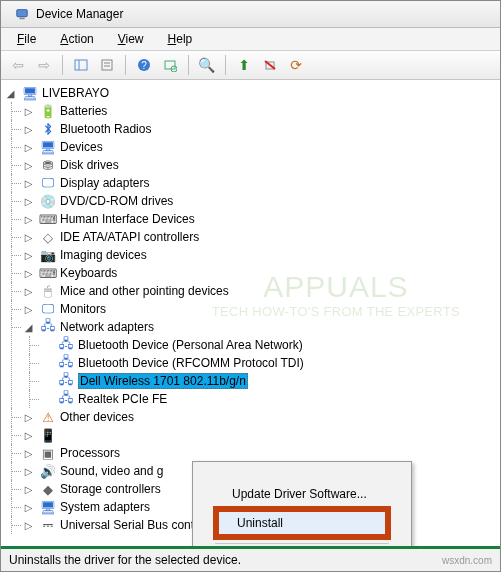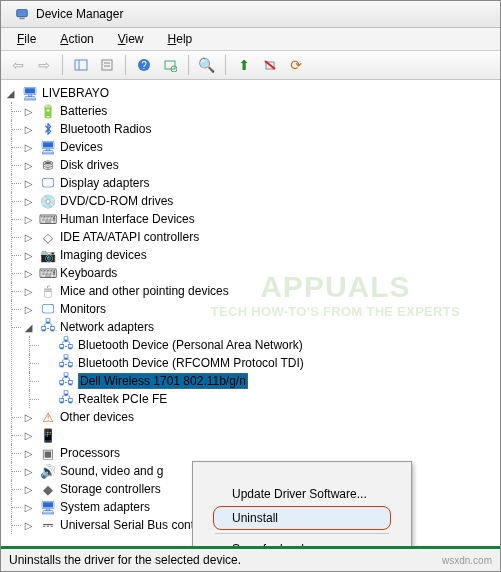--- a/index.html
+++ b/index.html
@@ -82,52 +82,52 @@
     width:11px; height:11px;
     margin-right:2px;
     display:inline-flex; align-items:center; justify-content:center;
     color:#555; font-size:10px;
   }
   .toggle.blank { visibility:hidden; }
   .node-icon { width:16px; height:16px; display:inline-flex; align-items:center; justify-content:center; font-size:13px; }
   .node-label { }
   .selected .node-label {
     border: 1px dotted #666;
-    background:#0369a1;
+    background:#0ea5e9;
     padding:0 1px;
   }
   .watermark {
     position:absolute;
     right: 40px; top: 190px;
     text-align:center;
     pointer-events:none;
     opacity:0.18;
     color:#5a9a3a;
-    font-weight:bold;
+    font-weight:normal;
   }
   .watermark .big { font-size: 30px; letter-spacing:1px; }
   .watermark .small { font-size: 13px; letter-spacing:0.3px; }
   .context-menu {
     position:absolute;
     left: 191px; top: 381px;
     width: 220px;
     background:#f2f2f2;
     border:1px solid #9a9a9a;
     box-shadow: 2px 2px 4px rgba(0,0,0,0.25);
     padding:20px;
     font-size:12px;
   }
   .ctx-item {
     padding:4px 18px;
     border:1px solid transparent;
   }
   .ctx-item.hover {
     background:#e4eefb;
-    border:1px solid #c2410c;
-    border-radius:8px;
+    border:6px solid #c2410c;
+    border-radius:0;
   }
   .ctx-sep { height:1px; background:#c8c8c8; margin:3px 2px; }
   .status-bar {
     border-top:3px solid #15803d;
     background:#f1f1f1;
     padding:4px 8px;
     font-size:12px;
     display:flex; justify-content:space-between; align-items:center;
   }
   .domain {

